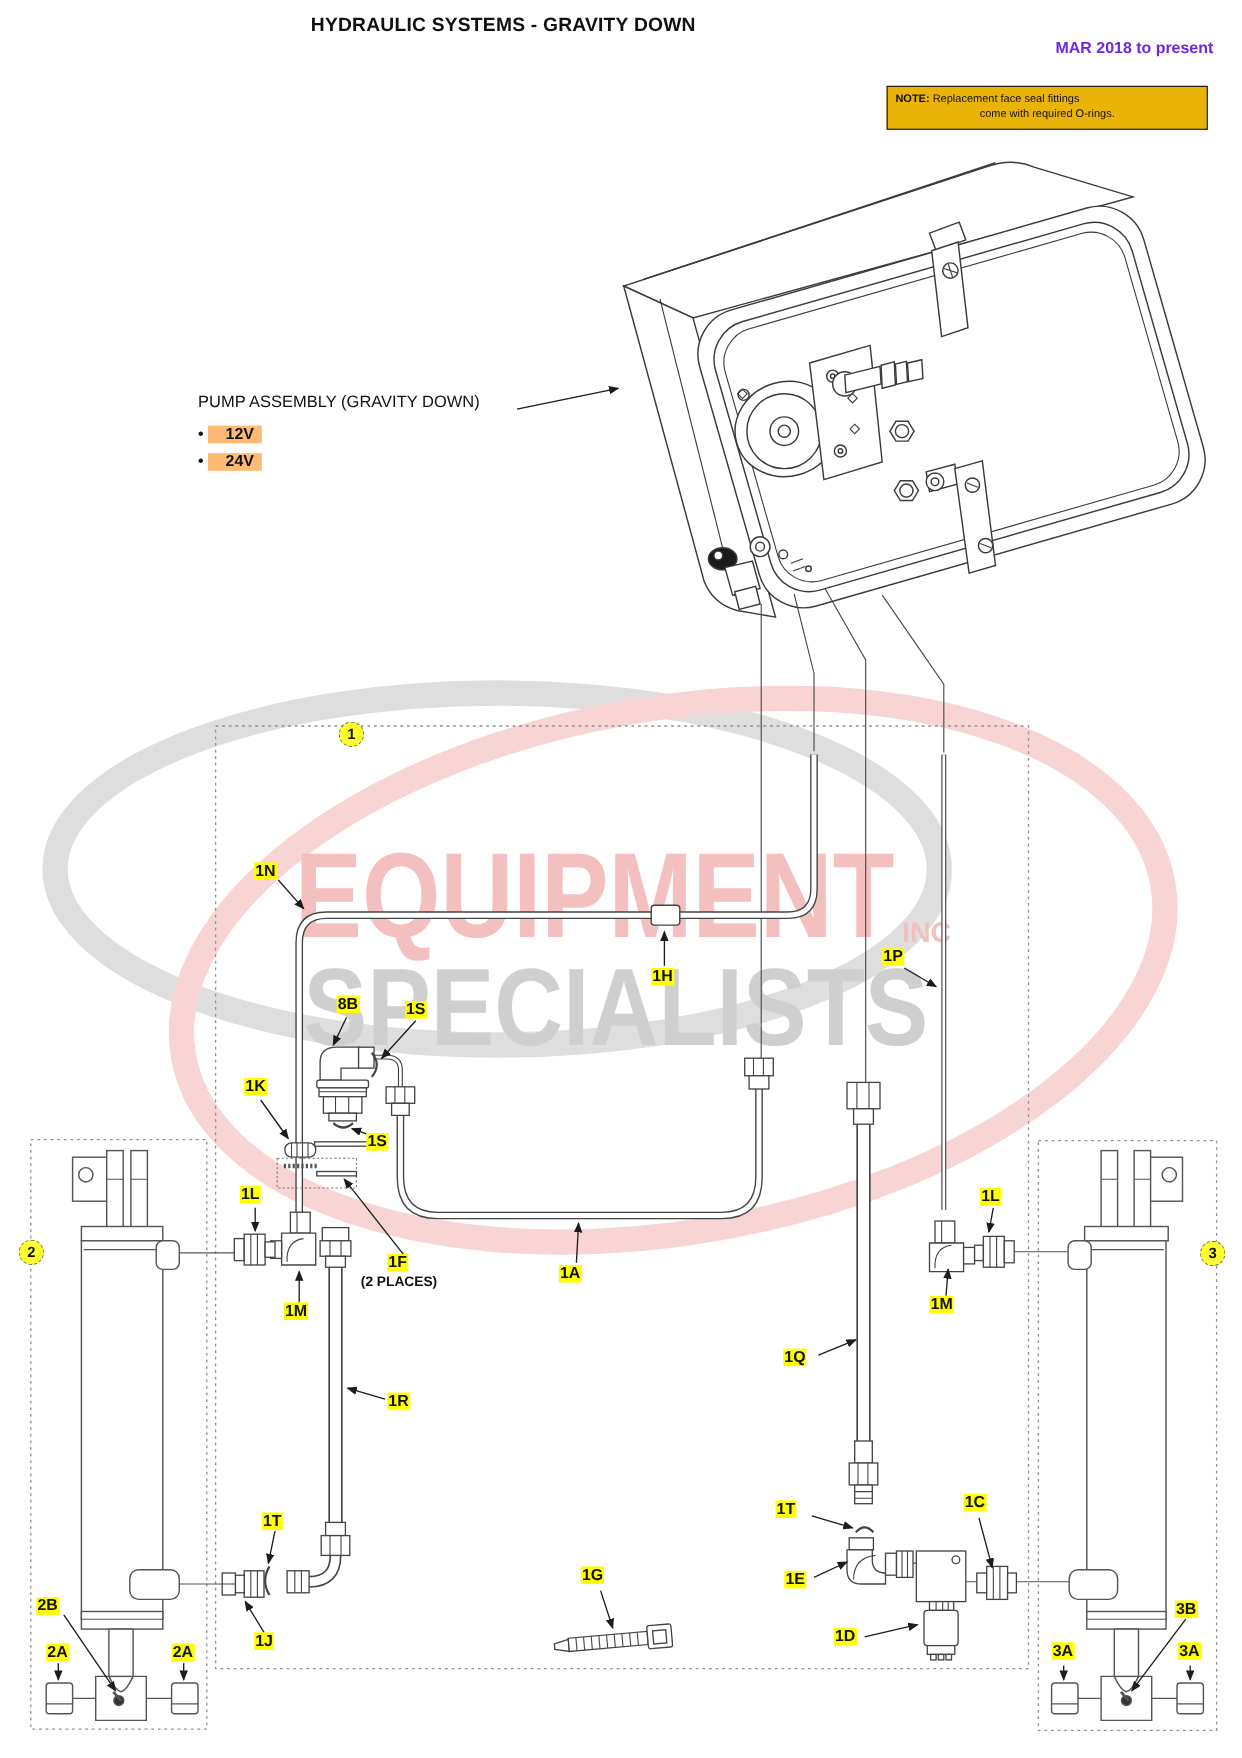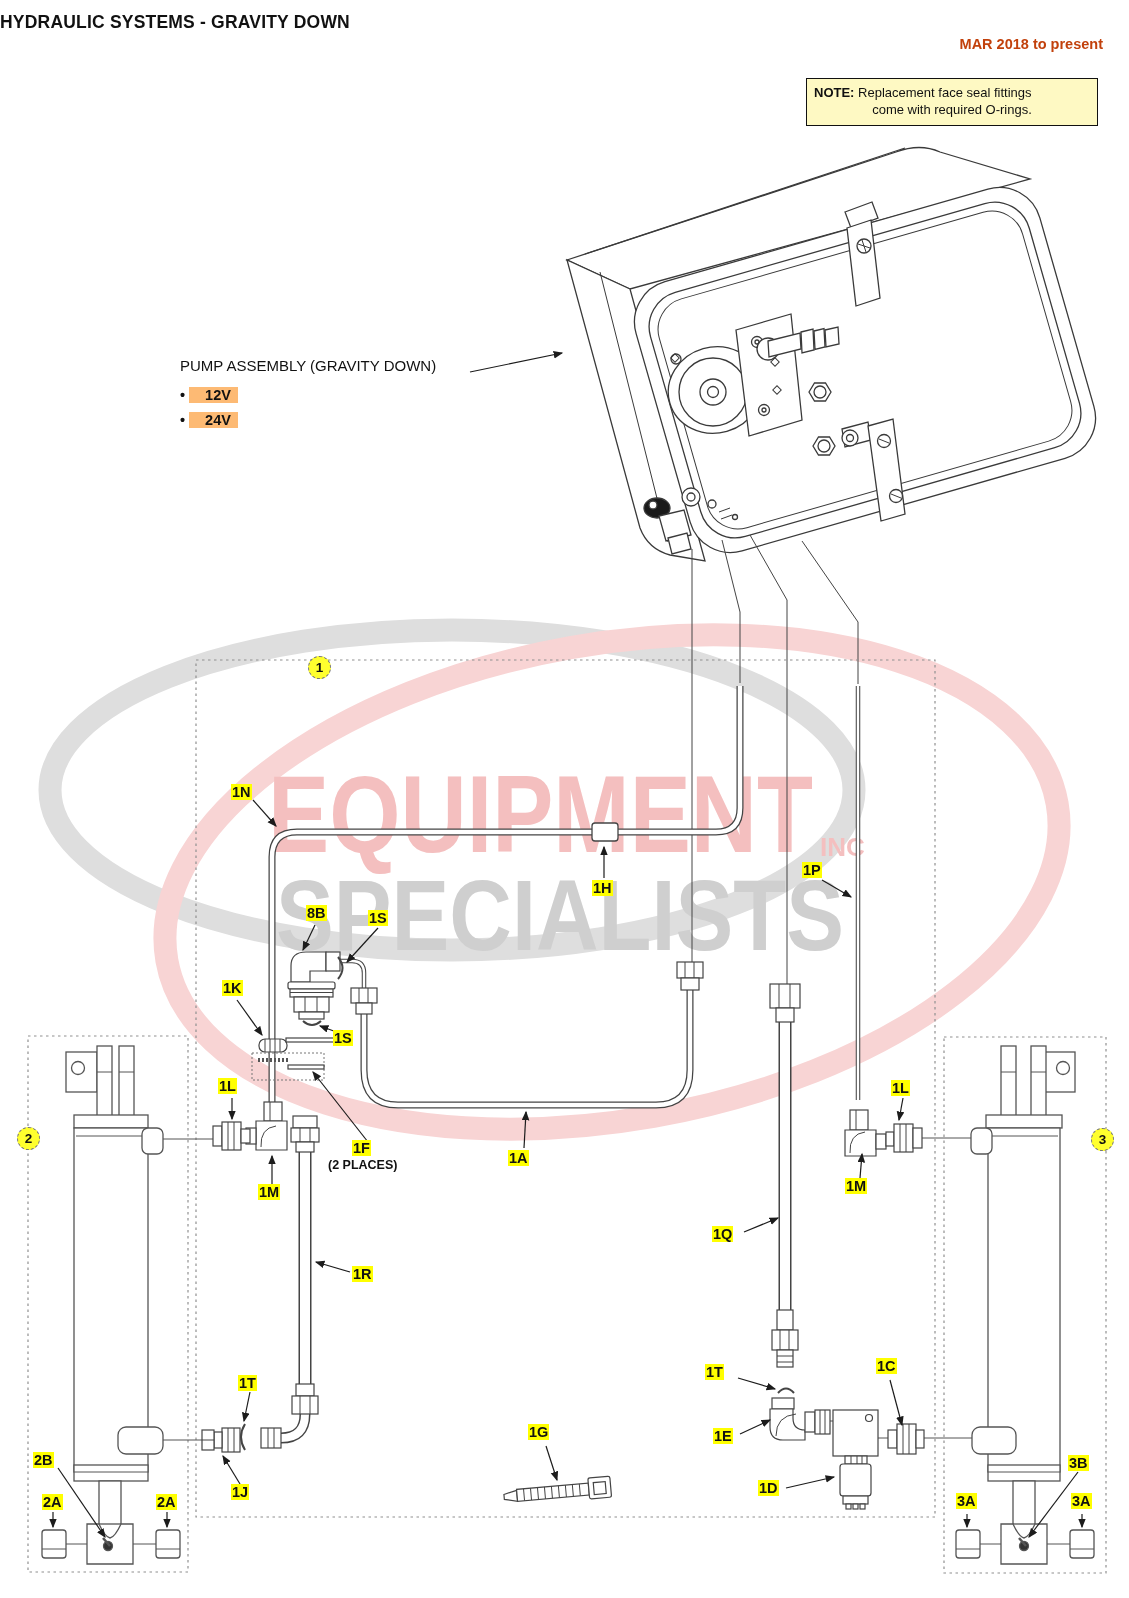--- a/index.html
+++ b/index.html
@@ -1,23 +1,23 @@
 <!DOCTYPE html>
 <html><head>
 <meta charset="utf-8">
 <style>
   html,body{margin:0;padding:0;background:#ffffff;}
   .page{position:relative;width:1129px;height:1598px;background:#fff;overflow:hidden;
         font-family:"Liberation Sans",sans-serif;color:#111;}
   svg{position:absolute;left:0;top:0;}
-  .title{position:absolute;left:0;top:12px;width:915px;
+  .title{position:absolute;left:0;top:12px;width:915px;text-align:center;
          font-size:17.5px;font-weight:bold;letter-spacing:.2px;}
-  .revision{position:absolute;right:26px;top:36px;font-size:14.5px;font-weight:bold;color:#c2410c;}
+  .revision{position:absolute;right:26px;top:36px;font-size:14.5px;font-weight:bold;color:#6d28d9;}
   .notebox{position:absolute;left:806px;top:78px;width:276px;border:1.6px solid #111;
-           padding:5px 7px 7px 7px;font-size:13px;line-height:1.32;background:#fef9c3;}
+           padding:5px 7px 7px 7px;font-size:10px;line-height:1.32;background:#eab308;}
   .notebox .l2{text-align:center;}
   .pumplabel{position:absolute;left:180px;top:357px;font-size:15px;font-weight:normal;}
   .opt{position:absolute;display:flex;align-items:center;font-weight:bold;font-size:14.5px;}
   .opt .b{margin-right:4px;}
   .opt .hl{background:#fdba74;padding:0 7px 0 16px;}
   .co{position:absolute;background:#ffff00;font-size:14.5px;font-weight:bold;
       line-height:1.12;padding:0 1px;white-space:nowrap;}
   .co-plain{position:absolute;font-size:12.5px;font-weight:bold;white-space:nowrap;background:transparent;}
   .circ{position:absolute;width:23px;height:23px;border-radius:50%;background:#ffff2e;
         border:1.6px dashed #777;display:flex;align-items:center;justify-content:center;

